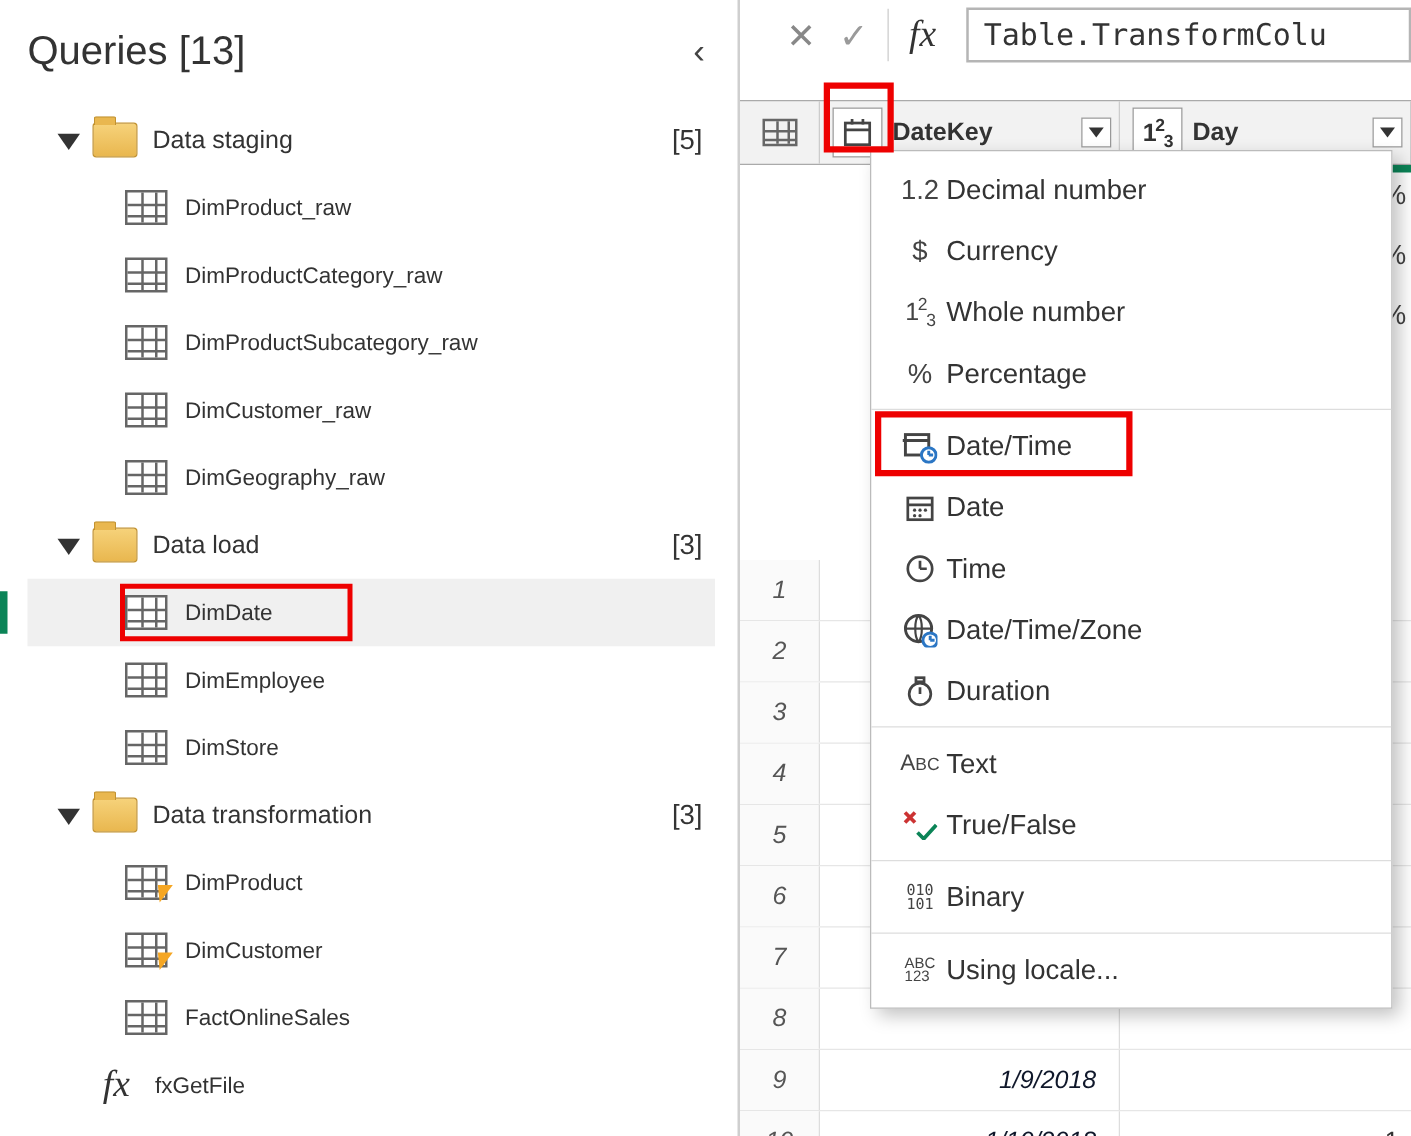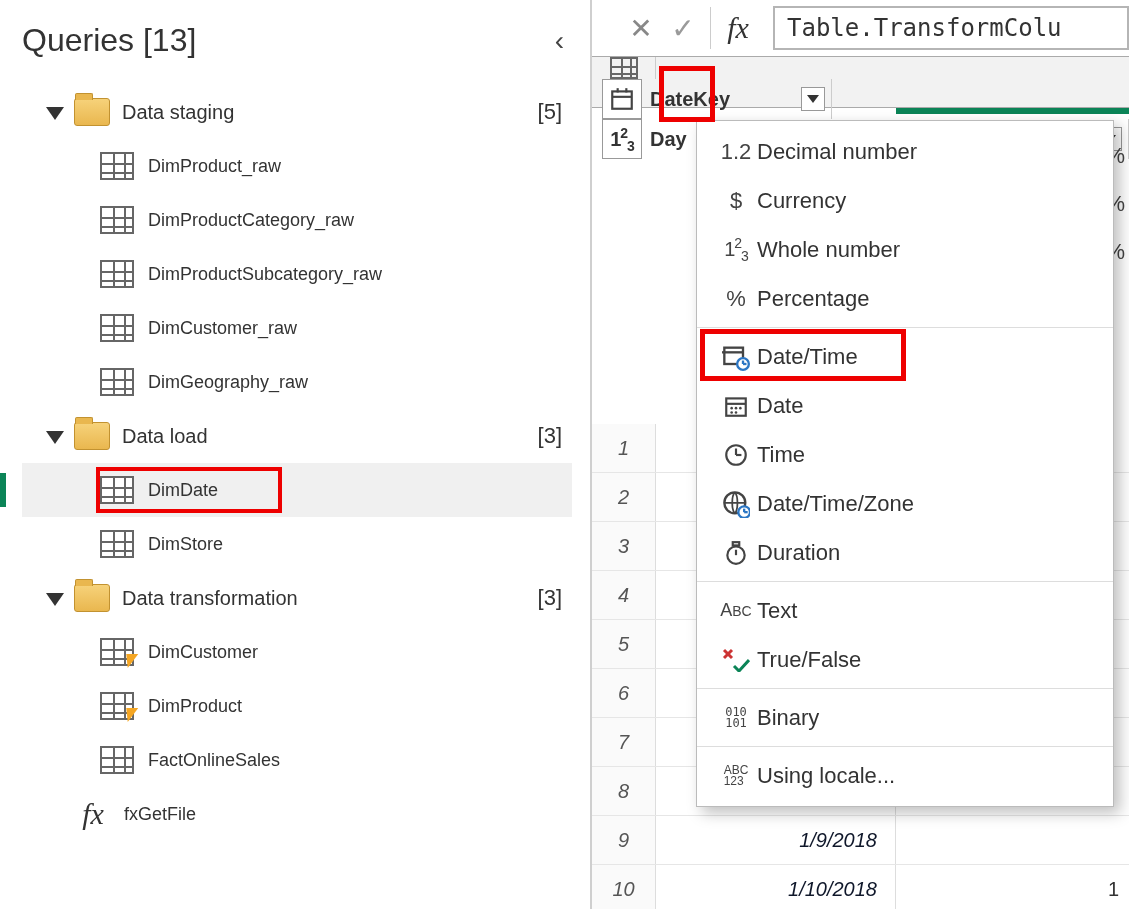--- a/index.html
+++ b/index.html
@@ -142,22 +142,21 @@
     overflow:hidden; white-space:nowrap;
   }
 
   
   .col-headers {
     display:flex;
     height:52px;
     border-top:1px solid #aaa;
     border-bottom:1px solid #aaa;
     background:#f2f2f2;
-    margin-top:0;
-    flex-direction:column;
+    margin-top:24px;
   }
   .col-headers > div {
     border-right:1px solid #ccc;
     display:flex; align-items:center;
     padding:0 10px;
     position:relative;
   }
   .row-index-head { width:64px; justify-content:center; }
   .row-index-head .mini-table {
     width:28px;height:22px;border:2px solid #666;
@@ -306,36 +305,40 @@
       <div class="folder-count">[3]</div>
     </div>
     <div class="query-row selected-bg" style="position:relative;">
       <div class="selected-marker"></div>
       <div class="table-icon"></div>
       <div class="query-label">DimDate</div>
       <div class="red-box-query" style="left:74px;top:4px;width:186px;height:46px;"></div>
     </div>
     <div class="query-row">
       <div class="table-icon"></div>
+      <div class="query-label">DimEmployee</div>
+    </div>
+    <div class="query-row">
+      <div class="table-icon"></div>
       <div class="query-label">DimStore</div>
     </div>
 
     <div class="folder-row">
       <div class="caret"></div>
       <div class="folder-icon"></div>
       <div class="folder-label">Data transformation</div>
       <div class="folder-count">[3]</div>
     </div>
     <div class="query-row">
       <div class="table-icon bolt"></div>
+      <div class="query-label">DimProduct</div>
+    </div>
+    <div class="query-row">
+      <div class="table-icon bolt"></div>
       <div class="query-label">DimCustomer</div>
-    </div>
-    <div class="query-row">
-      <div class="table-icon bolt"></div>
-      <div class="query-label">DimProduct</div>
     </div>
     <div class="query-row">
       <div class="table-icon"></div>
       <div class="query-label">FactOnlineSales</div>
     </div>
     <div class="query-row" style="padding-left:54px;">
       <div class="fx-icon">fx</div>
       <div class="query-label">fxGetFile</div>
     </div>
   </div>

